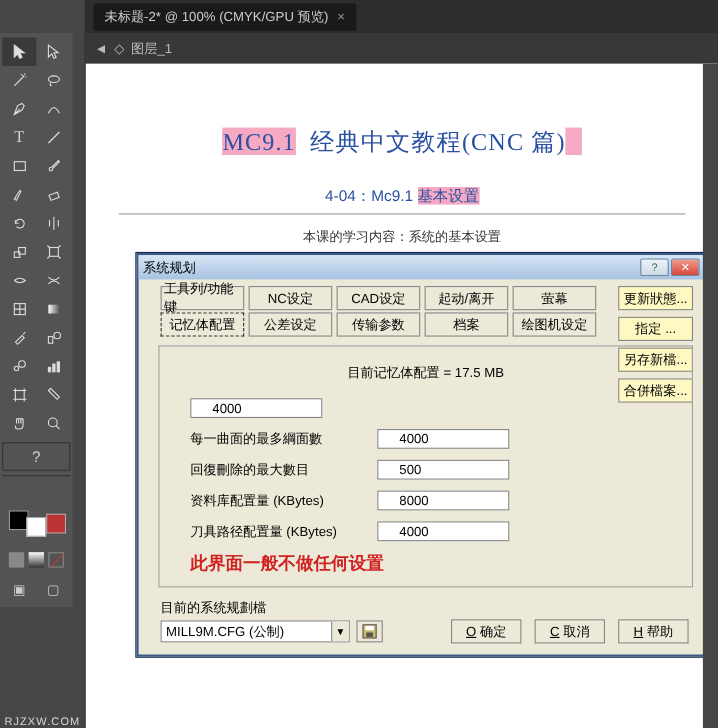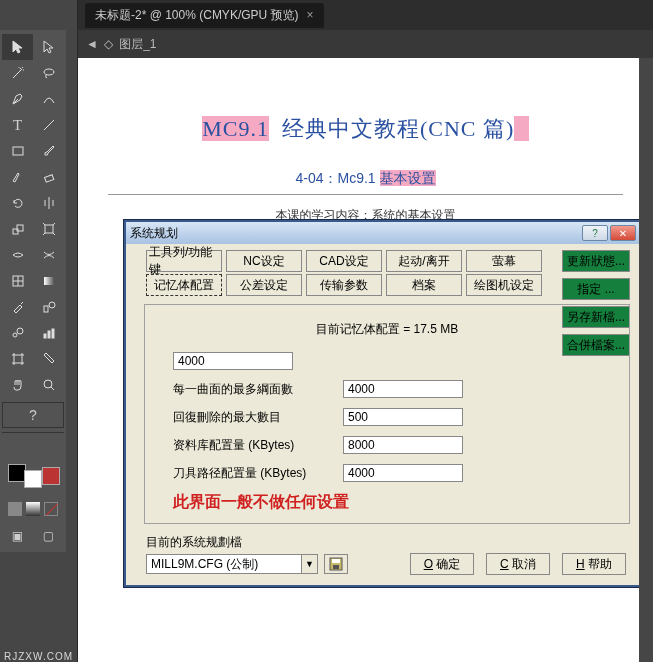--- a/index.html
+++ b/index.html
@@ -32,42 +32,42 @@
 .canvas { position: absolute; left: 78px; top: 58px; right: 0; bottom: 0; background: #fff; }
 
 
 .doc-title { text-align: center; margin-top: 56px; font-size: 22px; font-family: SimHei, serif; color: #2a51a1; letter-spacing: 1px; }
 .hl-pink { background: #f6a9c2; }
 .doc-sub { text-align: center; margin-top: 26px; color: #2a51a1; font-size: 14px; }
 .doc-line { border-top: 1px solid #999; margin: 6px 30px 2px 30px; }
 .doc-lesson { text-align: center; font-size: 12px; color: #333; margin-top: 12px; }
 
 
-.dialog { position: absolute; left: 46px; top: 162px; width: 518px; border: 2px solid #3a5a8c; background: #ece9d8; box-shadow: 0 0 0 1px #1a2a4a; }
+.dialog { position: absolute; left: 46px; top: 172px; width: 518px; border: 2px solid #3a5a8c; background: #ece9d8; box-shadow: 0 0 0 1px #1a2a4a; }
 .titlebar { height: 22px; background: linear-gradient(#d8e6f6, #a7c2e2); display: flex; align-items: center; justify-content: space-between; padding: 0 4px; font-size: 12px; }
 .titlebar-btns { display: flex; gap: 2px; }
 .tbtn { width: 26px; height: 16px; background: linear-gradient(#eef3f8,#cdd9e6); border: 1px solid #6a87a7; border-radius: 2px; display: flex; align-items: center; justify-content: center; font-size: 10px; color: #274; }
 .tbtn.close { background: linear-gradient(#f29a8e,#d44a38); color: #fff; }
 .dlg-body { padding: 6px 8px 10px 8px; position: relative; }
 
 
 .tab-grid { display: grid; grid-template-columns: repeat(5, 76px); grid-auto-rows: 22px; gap: 2px 4px; margin-left: 12px; }
 .ptab { border: 1px solid #888; background: #ece9d8; font-size: 12px; display: flex; align-items: center; justify-content: center; padding: 0 2px; cursor: pointer; }
 .ptab.active { border: 1px dashed #333; font-weight: normal; position: relative; }
 
 
 .right-btns { position: absolute; right: 10px; top: 6px; display: flex; flex-direction: column; gap: 6px; }
-.rbtn { width: 68px; height: 22px; border: 1px solid #888; background: #15803d; font-size: 12px; cursor: pointer; margin-left: 18px; }
+.rbtn { width: 68px; height: 22px; border: 1px solid #888; background: #fef9c3; font-size: 12px; cursor: pointer; margin-left: 18px; }
 
 
 .group { border: 1px solid #a0a0a0; margin: 8px 2px 0 10px; padding: 10px 10px 10px 10px; position: relative; }
 .mem-line { text-align: center; margin: 6px 0 14px 0; font-size: 12px; }
 .field-row { display: flex; align-items: center; margin: 6px 0 10px 18px; }
 .field-label { width: 170px; font-size: 12px; }
-.field-input { width: 120px; height: 18px; border: 1px solid #888; background: #fff; font-size: 12px; padding: 0 4px; }
+.field-input { width: 120px; height: 18px; border: 1px solid #888; background: #fff; font-size: 12px; padding: 0 19px; }
 .warn { color: #d02020; font-size: 16px; font-family: SimSun, serif; margin: 8px 0 0 18px; font-weight: 600; }
 
 
 .bottom-lbl { margin: 10px 0 2px 12px; font-size: 12px; }
 .bottom-row { display: flex; align-items: center; margin-left: 12px; gap: 6px; }
 .combo { display: flex; align-items: center; border: 1px solid #888; background: #fff; height: 20px; width: 172px; }
 .combo span { flex: 1; padding: 0 4px; font-size: 12px; }
 .combo .dd { width: 16px; height: 18px; background: #ece9d8; border-left: 1px solid #888; display: flex; align-items: center; justify-content: center; font-size: 9px; }
 .iconbtn { width: 24px; height: 20px; border: 1px solid #888; background: #ece9d8; display:flex; align-items:center; justify-content:center; cursor:pointer; }
 .action-btns { display: flex; gap: 12px; margin-left: auto; margin-right: 6px; }

